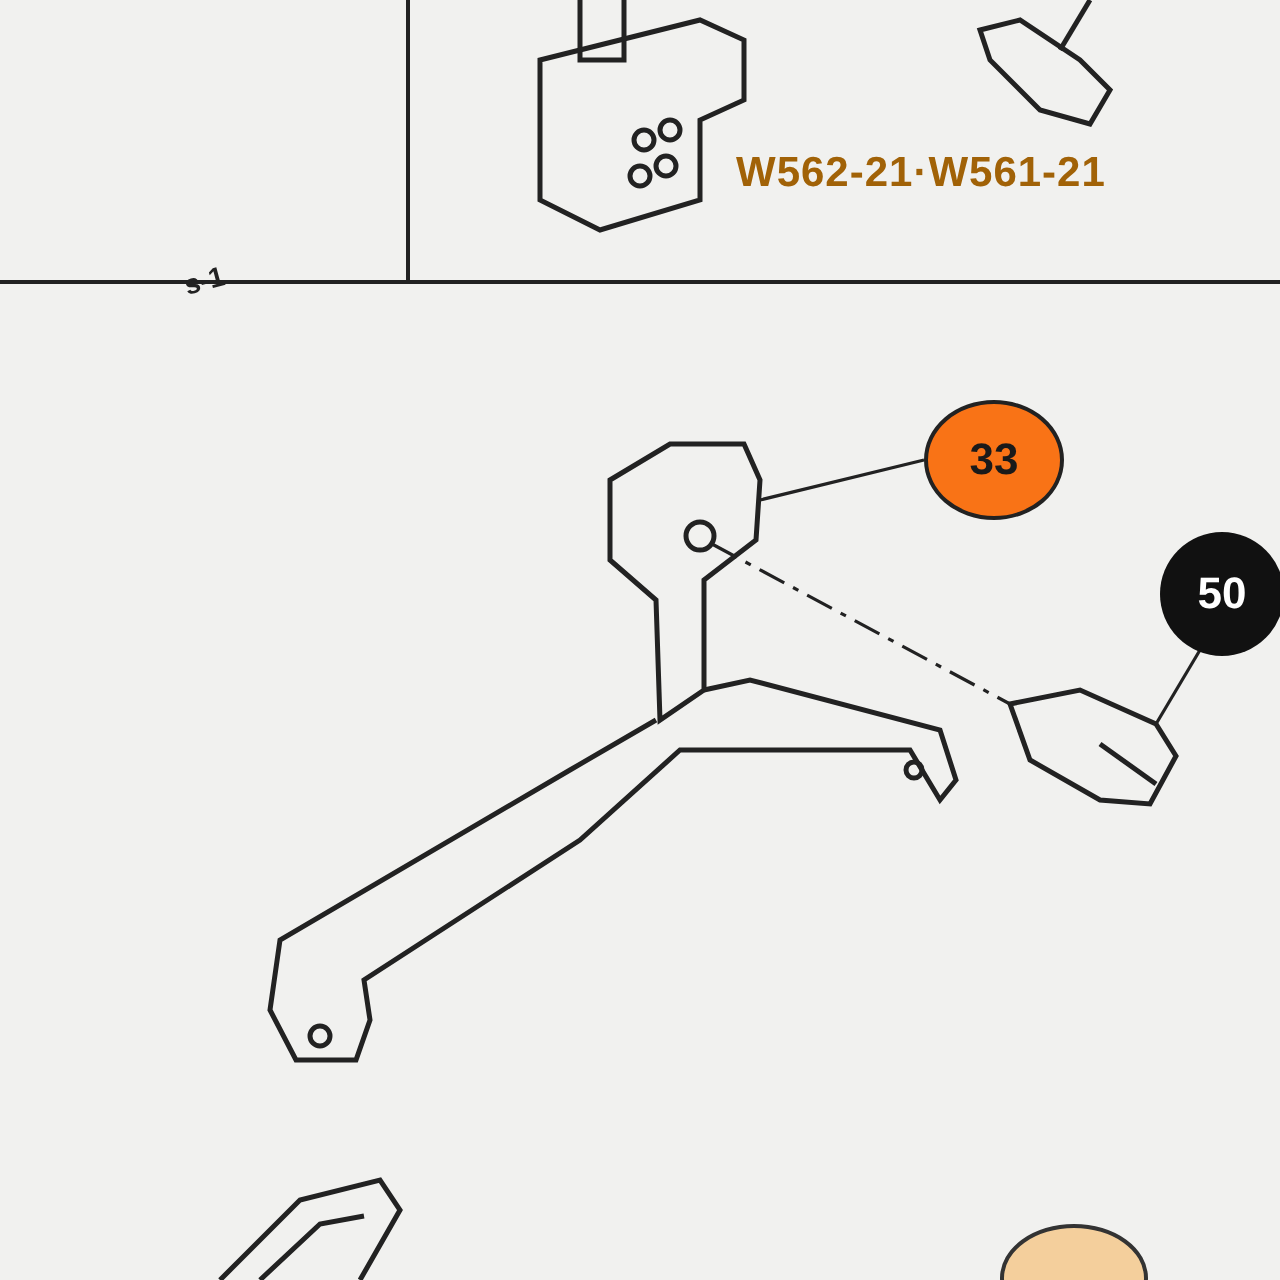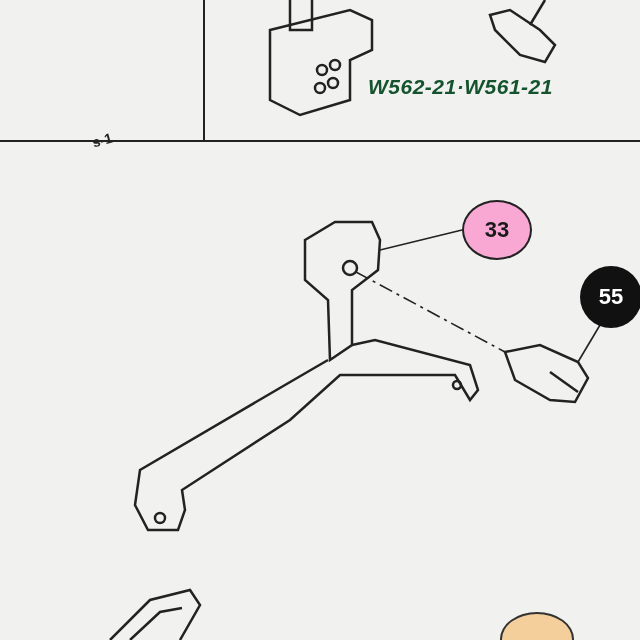--- a/index.html
+++ b/index.html
@@ -1,22 +1,22 @@
 <!DOCTYPE html>
 <html><head>
 <meta charset="utf-8">
 <style>
   html,body{margin:0;padding:0;}
   body{width:640px;height:640px;overflow:hidden;background:#eeeeec;position:relative;font-family:"Liberation Sans",sans-serif;}
   .page{position:absolute;left:0;top:0;width:640px;height:640px;background:#f1f1ef;}
   .hline{position:absolute;left:0;top:140px;width:640px;height:2px;background:#222;}
   .vline{position:absolute;left:203px;top:0;width:2px;height:141px;background:#222;}
-  .models{position:absolute;left:368px;top:74px;font-weight:bold;font-size:21px;line-height:26px;color:#14532d;letter-spacing:0.5px;font-style:italic;}
+  .models{position:absolute;left:368px;top:74px;font-weight:bold;font-size:21px;line-height:26px;color:#a16207;letter-spacing:0.5px;}
   .callout{position:absolute;border-radius:50%;display:flex;align-items:center;justify-content:center;font-weight:bold;font-size:22px;}
-  .c33{left:462px;top:200px;width:66px;height:56px;background:#f9a8d4;border:2px solid #222;color:#1a1a1a;}
+  .c33{left:462px;top:200px;width:66px;height:56px;background:#f97316;border:2px solid #222;color:#1a1a1a;}
   .c34{left:580px;top:266px;width:62px;height:62px;background:#111;color:#fff;}
   .c-bottom{left:500px;top:612px;width:70px;height:50px;background:#f4cf9c;border:2px solid #333;}
   .scribble{position:absolute;left:92px;top:132px;font-size:14px;font-weight:bold;color:#222;transform:rotate(-15deg);}
   svg{position:absolute;left:0;top:0;}
 </style>
 </head>
 <body>
 
 <div class="page">
   <div class="hline"></div>
@@ -58,16 +58,16 @@
       <line x1="380" y1="250" x2="462" y2="230"></line>
       <line x1="578" y1="362" x2="600" y2="325"></line>
       <line x1="356" y1="272" x2="505" y2="352" stroke-dasharray="14 5 3 5"></line>
     </g>
   </svg>
 
   <div class="callout c33">
       <span>33</span>
     </div>
   <div class="callout c34">
-      <span>55</span>
+      <span>50</span>
     </div>
   <div class="callout c-bottom"></div>
 </div>
 
 </body></html>

